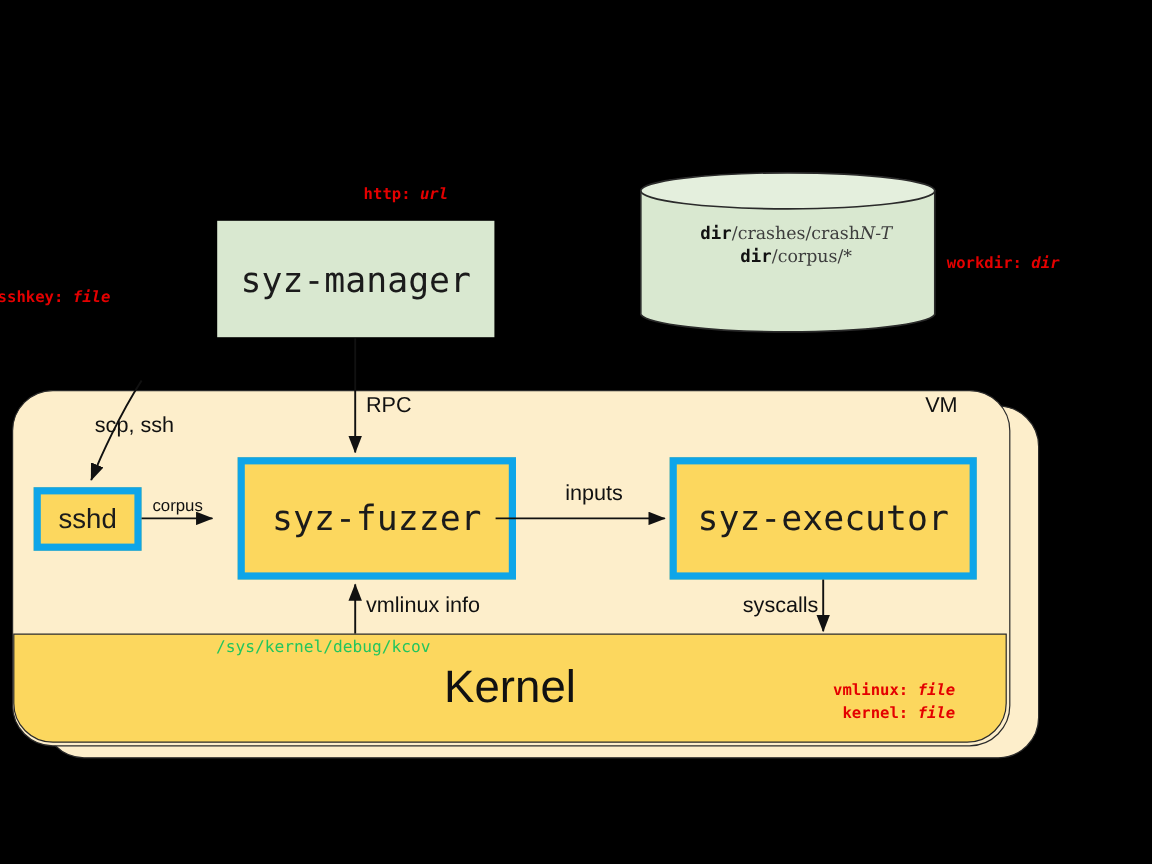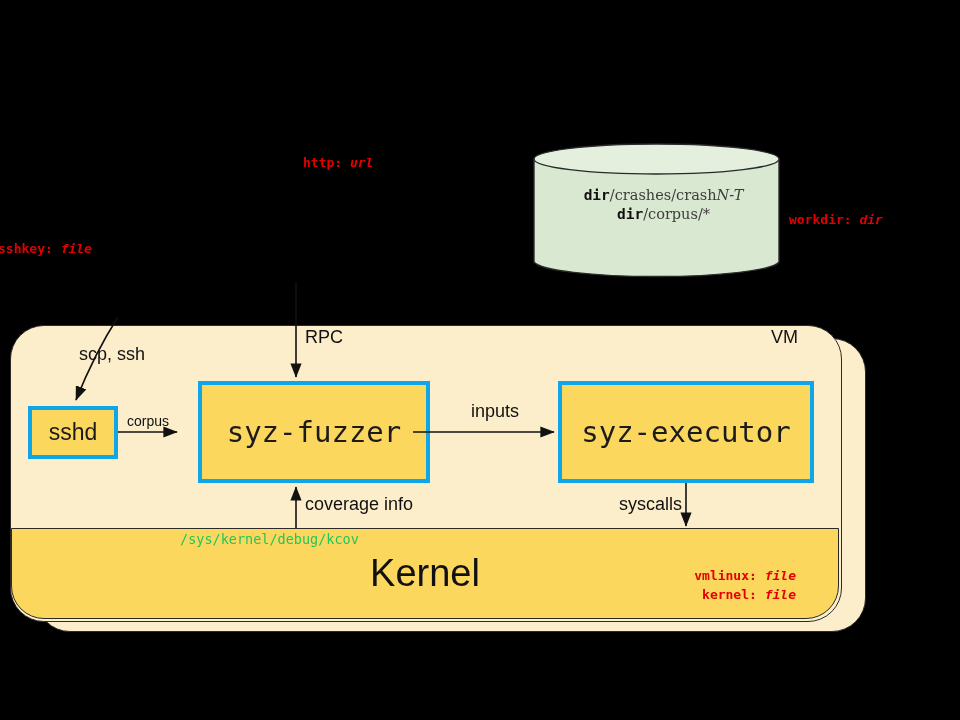--- a/index.html
+++ b/index.html
@@ -93,21 +93,21 @@
     left: 180px; top: 531px;
     font-family: "DejaVu Sans Mono", monospace;
     font-size: 13.5px;
     color: #22c55e;
     white-space: nowrap;
   }
 
   
   .proc-box {
     background: #fcd75e;
-    border: 4px solid #0ea5e9;
+    border: 6px solid #0ea5e9;
     display: flex; align-items: center; justify-content: center;
     box-sizing: border-box;
   }
   .proc-box .proc-label {
     font-family: "DejaVu Sans Mono", monospace;
     font-size: 29px;
     color: #1b1b1b;
     white-space: nowrap;
   }
   #sshd-box { left: 28px; top: 406px; width: 90px; height: 53px; }
@@ -143,20 +143,23 @@
     <svg width="247" height="135" viewBox="0 0 247 135">
       <path d="M1,16 L1,119 A123,16 0 0 0 246,119 L246,16 Z" fill="#d9e8d0" stroke="#2a2a2a" stroke-width="1.4"></path>
       <ellipse cx="123.5" cy="16" rx="122.5" ry="15" fill="#e4efdd" stroke="#2a2a2a" stroke-width="1.4"></ellipse>
     </svg>
   </div>
   <div class="abs" id="workdir-lines">
     <div><b>dir</b><span class="mono-path">/crashes/crash</span><i>N-T</i></div>
     <div><b>dir</b><span class="mono-path">/corpus/*</span></div>
   </div>
 
+  <div class="abs" id="syz-manager-box">
+    <span class="proc-label">syz-manager</span>
+  </div>
 
   <div class="abs annot" id="annot-http">
     <span class="flagname">http:</span>
     <span class="flagval">url</span>
   </div>
   <div class="abs annot" id="annot-sshkey">
     <span class="flagname">sshkey:</span>
     <span class="flagval">file</span>
   </div>
   <div class="abs annot" id="annot-workdir">
@@ -208,17 +211,17 @@
 
     <line x1="296" y1="528" x2="296" y2="487" stroke="#111" stroke-width="1.6" marker-end="url(#arrowhead)"></line>
 
     <line x1="686" y1="483" x2="686" y2="526" stroke="#111" stroke-width="1.6" marker-end="url(#arrowhead)"></line>
   </svg>
 
   <div class="abs edge-label" id="label-rpc">RPC</div>
   <div class="abs edge-label" id="label-scp-ssh">scp, ssh</div>
   <div class="abs edge-label small" id="label-invoke">corpus</div>
   <div class="abs edge-label" id="label-inputs">inputs</div>
-  <div class="abs edge-label" id="label-coverage-info">coverage info</div>
+  <div class="abs edge-label" id="label-coverage-info">vmlinux info</div>
   <div class="abs edge-label" id="label-syscalls">syscalls</div>
   <div class="abs edge-label" id="label-vm">VM</div>
 
 </div>
 
 </body></html>

